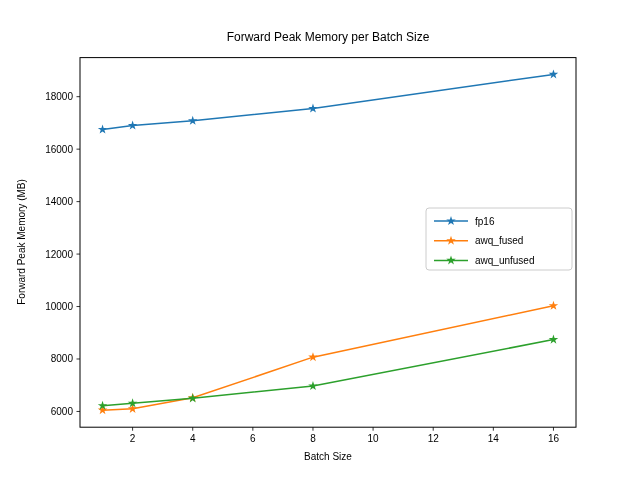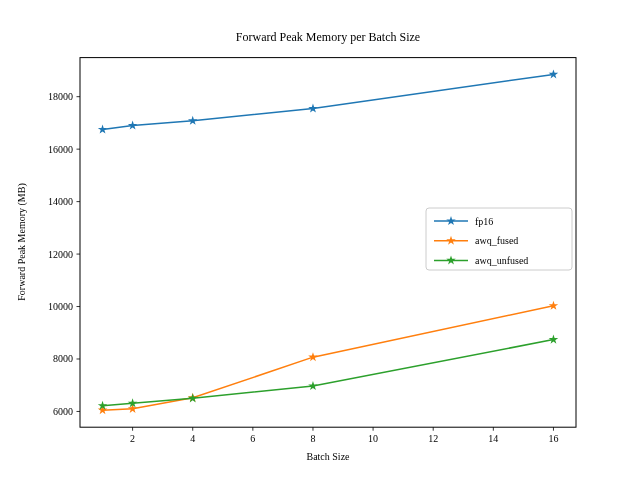--- a/index.html
+++ b/index.html
@@ -1,16 +1,16 @@
 <!DOCTYPE html>
 <html><head>
 <meta charset="utf-8">
 <style>
   html,body{margin:0;padding:0;background:#fff;}
-  #figure{position:relative;width:640px;height:480px;background:#ffffff;font-family:Liberation Serif, serif;}
+  #figure{position:relative;width:640px;height:480px;background:#ffffff;font-family:Liberation Sans, sans-serif;}
   svg{display:block;}
   text{fill:#000000;}
   .tick-label{font-size:10px;}
   .axis-label{font-size:10px;}
   .title{font-size:12px;}
   .legend-label{font-size:10px;}
 </style>
 </head>
 <body>
 

